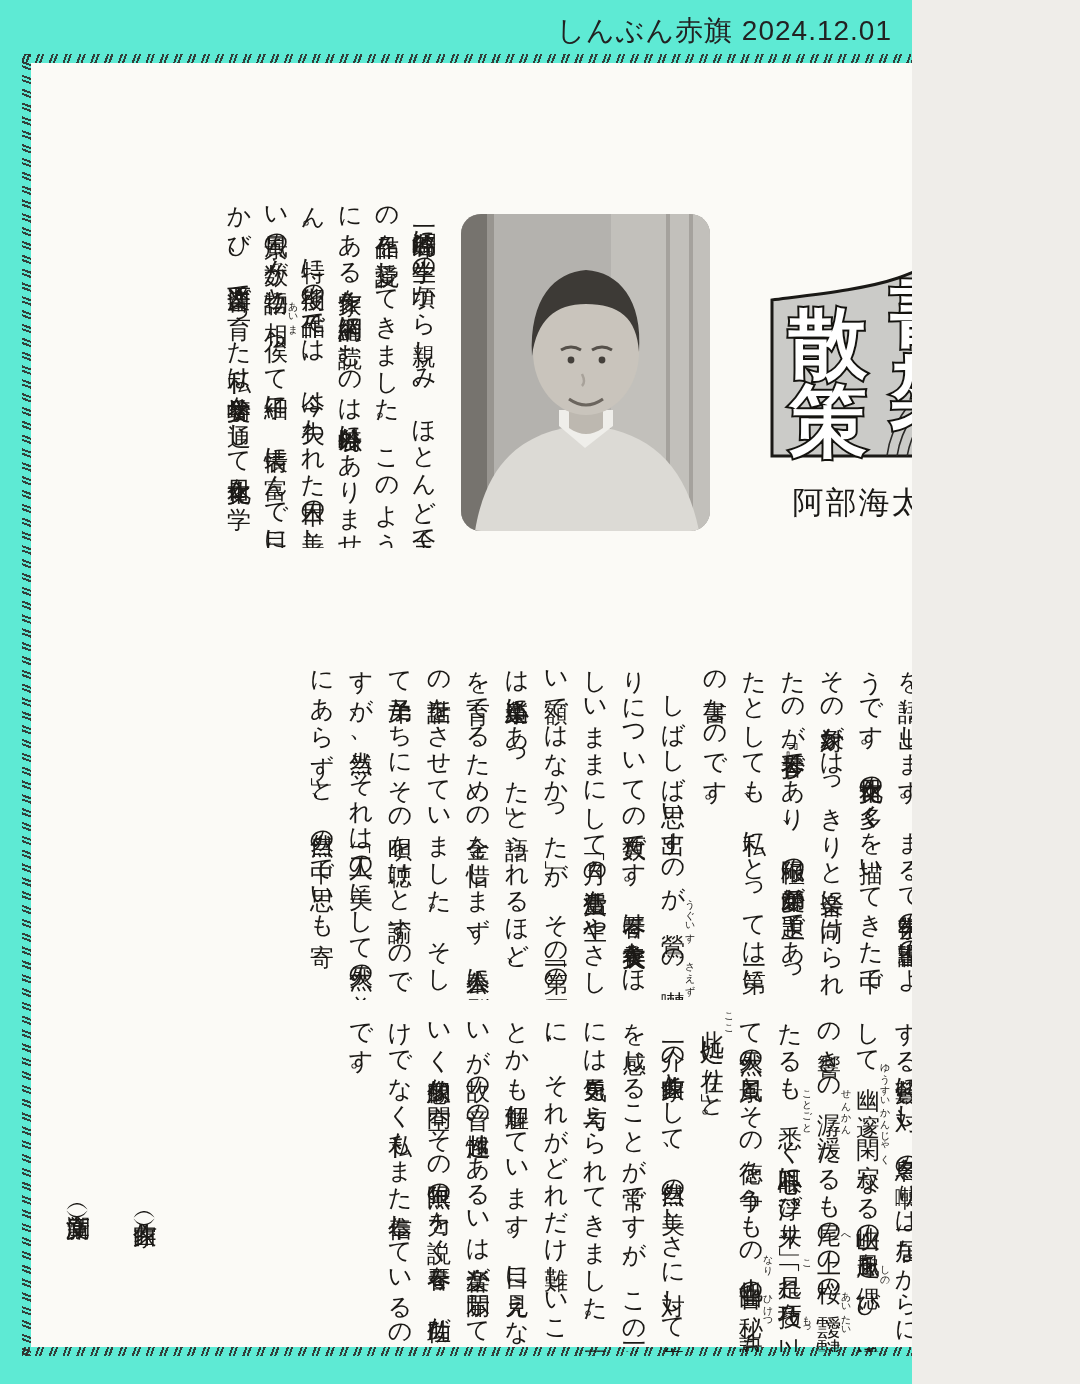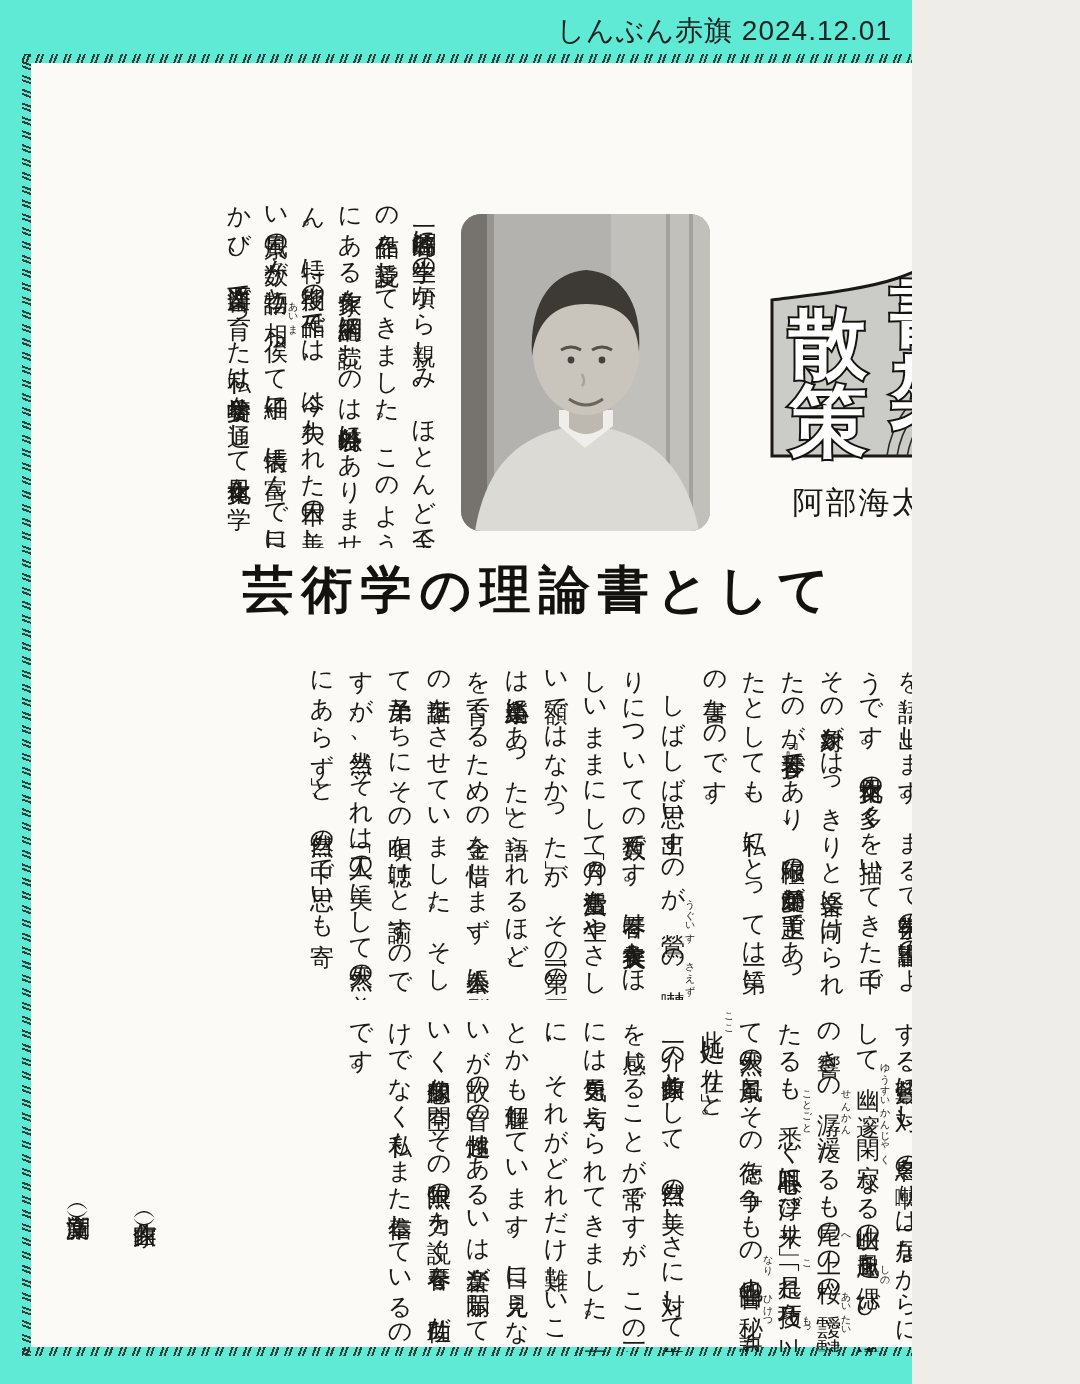--- a/index.html
+++ b/index.html
@@ -135,21 +135,20 @@
         <text x="165" y="96">書</text>
         <text x="165" y="178">架</text>
         <text x="64" y="128">散</text>
         <text x="64" y="206">策</text>
       </g>
     </svg>
   </div>
 
   <div class="reviewer">阿部海太郎</div>
 
-  <div class="section-heading">芸術学の理論書として</div>
 
   <div class="vtext band">
     <p>んできたと言っても過言ではありません。谷崎の審美眼は時折、一つの事象を顕微鏡で拡大するごとく厳密かつ<ruby>饒舌<rt>じょうぜつ</rt></ruby>になり、独自の美学を語り出します。まるで芸術学の理論書のようです。日本文化の多くを描いてきた中でその対象がはっきりと音楽に向けられたのが『春琴抄』であり、極限の師弟愛が主題であったとしても、私にとっては第一に音楽の書なのです。</p>
     <p>　しばしば思い出すのが<ruby>鶯<rt>うぐいす</rt></ruby>の<ruby>囀<rt>さえず</rt></ruby>りについての数頁です。春琴は美衣美食をほしいままにして「月々の生活費も生やさしい額ではなかった」が、その「第一の原因は小鳥道楽にあった」と語られるほど、鶯を育てるための金を惜しまず、奉公人に特別の世話をさせていました。そして弟子たちにその唄を聴けと諭すのですが、当然、それは「人工の美にして天然の美にあらず」と、自然の中で思いも寄</p>
   </div>
 
   <div class="vtext band band2">
     <p>らずに聞こえてくる<ruby>藪<rt>やぶ</rt></ruby>鶯の声こそが風雅ではないかと問われます。これに対する春琴の答えが明確です。「時と所」に依存する藪鶯に対し、名鳥の囀りは「居ながらにして<ruby>幽邃閑寂<rt>ゆうすいかんじゃく</rt></ruby>なる山峡の風趣を<ruby>偲<rt>しの</rt></ruby>び、渓流の響きの<ruby>潺湲<rt>せんかん</rt></ruby>たるも尾の<ruby>上<rt>へ</rt></ruby>の桜の<ruby>靉靆<rt>あいたい</rt></ruby>たるも<ruby>悉<rt>ことごと</rt></ruby>く心眼心耳に浮び来り」、「<ruby>是<rt>こ</rt></ruby>れ技巧を<ruby>以<rt>もっ</rt></ruby>て天然の風景とその徳を争うもの<ruby>也<rt>なり</rt></ruby>音曲の<ruby>秘訣<rt>ひけつ</rt></ruby>も<ruby>此処<rt>ここ</rt></ruby>に在り」と。</p>
     <p>　一介の作曲家として、自然の美しさに対して無力を感じることが常ですが、この一節には勇気を与えられてきました。同時に、それがどれだけ難しいことかも理解しています。目に見えないが故の音の超越性、あるいは楽音が開示していく想像的な空間。その無限の力を説く春琴を、佐助だけでなく私もまた信奉しているのです。</p>
   </div>

